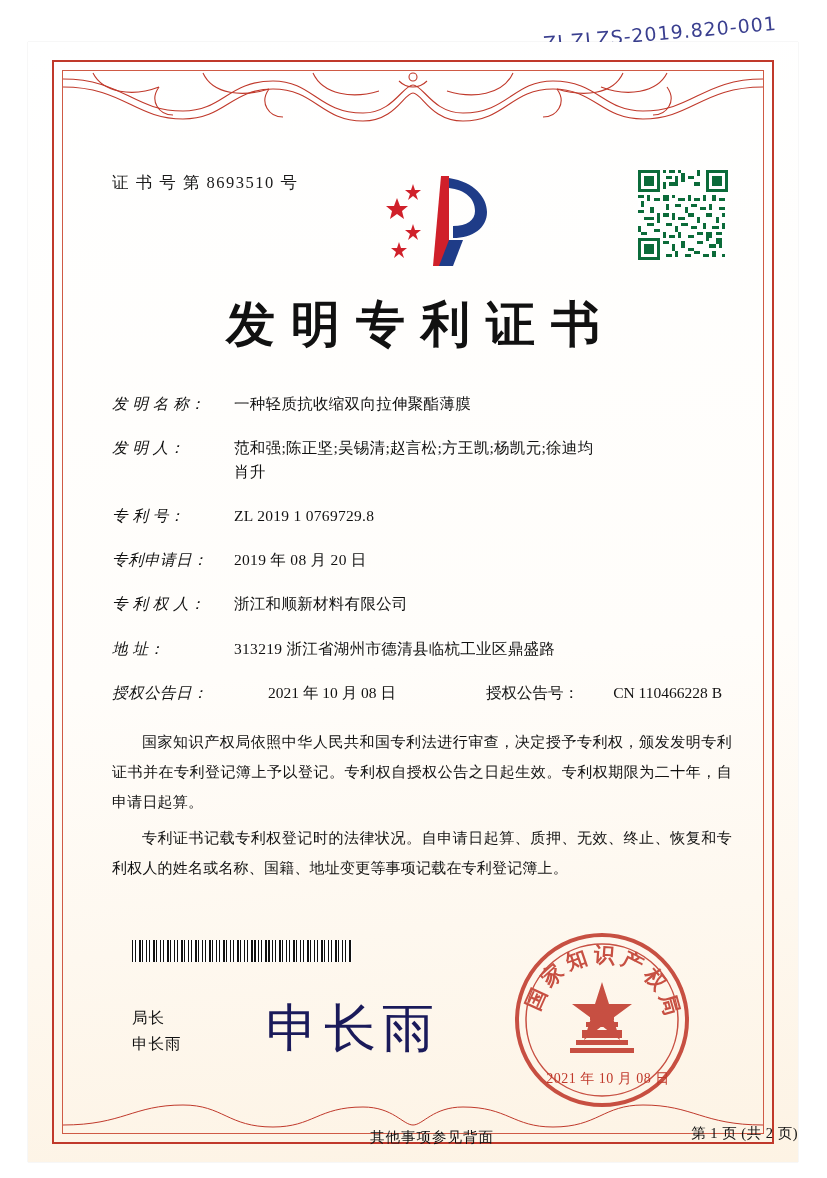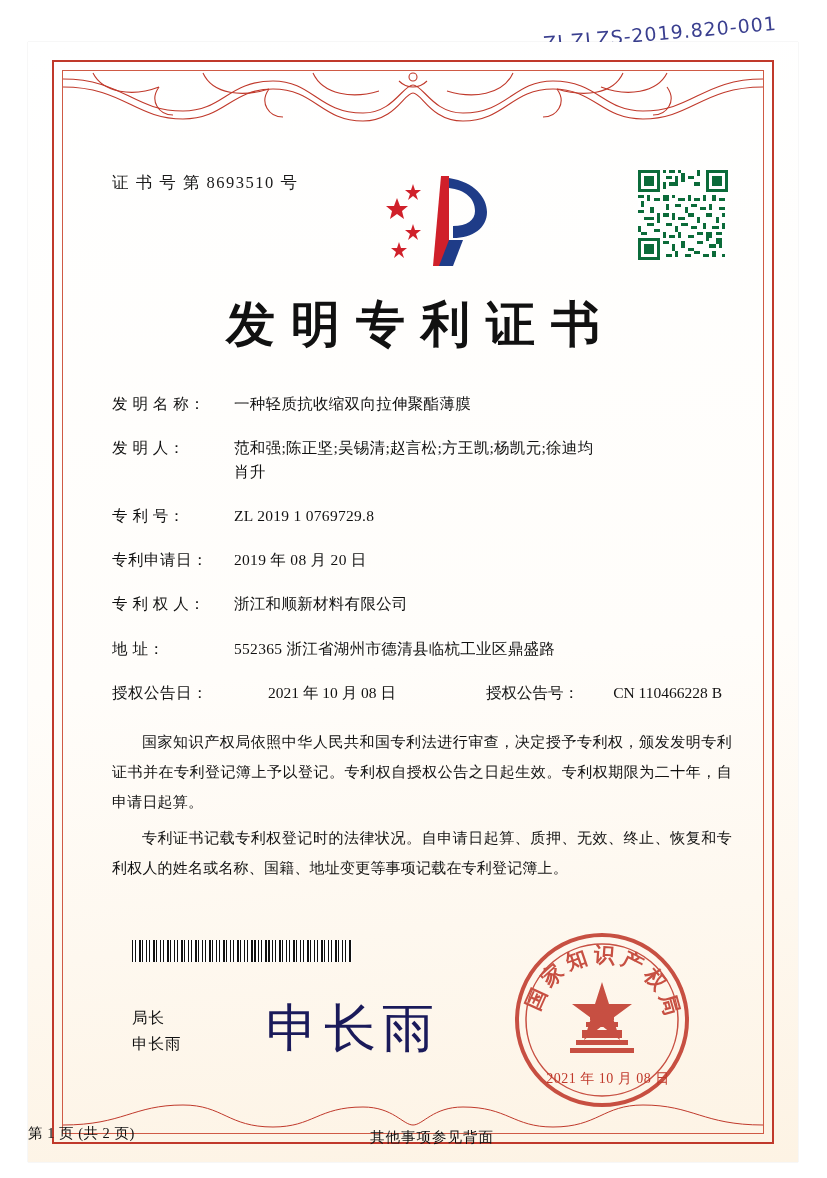--- a/index.html
+++ b/index.html
@@ -135,20 +135,21 @@
   .field {
     display: flex;
     align-items: flex-start;
     margin-bottom: 21px;
     line-height: 1.5;
   }
   .field-label {
     flex: 0 0 122px;
     letter-spacing: 0.5px;
     white-space: nowrap;
+    font-style: italic;
   }
   .field-value {
     flex: 1 1 auto;
     letter-spacing: 0.3px;
   }
   .field-value .line2 {
     display: block;
   }
   .field.inline-two {
     justify-content: space-between;
@@ -231,21 +232,21 @@
     color: #c0392b;
     letter-spacing: 0.5px;
   }
 
   
   .page-no {
     position: absolute;
     left: 0;
     right: 0;
     top: 1082px;
-    text-align: left;
+    text-align: right;
     font-size: 14.5px;
     color: #111;
     letter-spacing: 0.5px;
   }
   .footer-note {
     position: absolute;
     left: 0;
     right: 0;
     top: 1128px;
     text-align: center;
@@ -436,21 +437,21 @@
         <div class="field-value">2019 年 08 月 20 日</div>
       </div>
 
       <div class="field">
         <div class="field-label">专 利 权 人：</div>
         <div class="field-value">浙江和顺新材料有限公司</div>
       </div>
 
       <div class="field">
         <div class="field-label">地        址：</div>
-        <div class="field-value">552365 浙江省湖州市德清县临杭工业区鼎盛路</div>
+        <div class="field-value">313219 浙江省湖州市德清县临杭工业区鼎盛路</div>
       </div>
 
       <div class="field inline-two">
         <div class="field-label">授权公告日：</div>
         <div style="flex:0 0 auto;">2021 年 10 月 08 日</div>
         <div class="pubno-label">授权公告号：</div>
         <div style="flex:0 0 auto;">CN 110466228 B</div>
       </div>
 
     </div>

